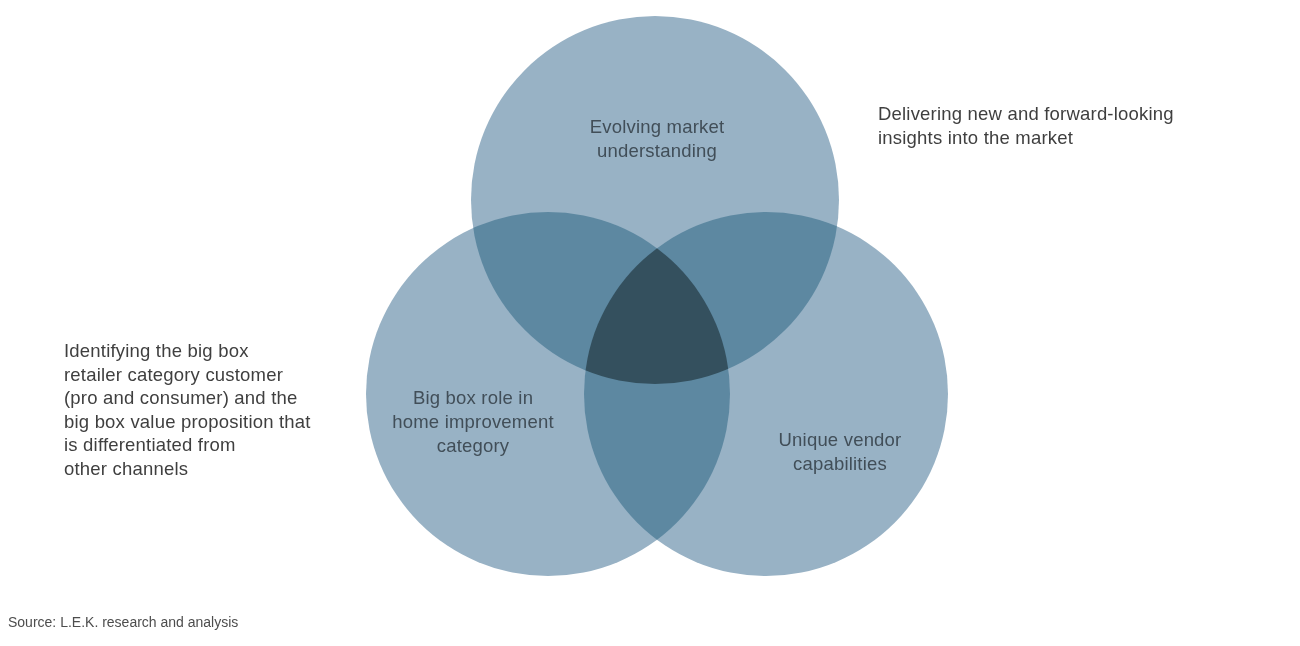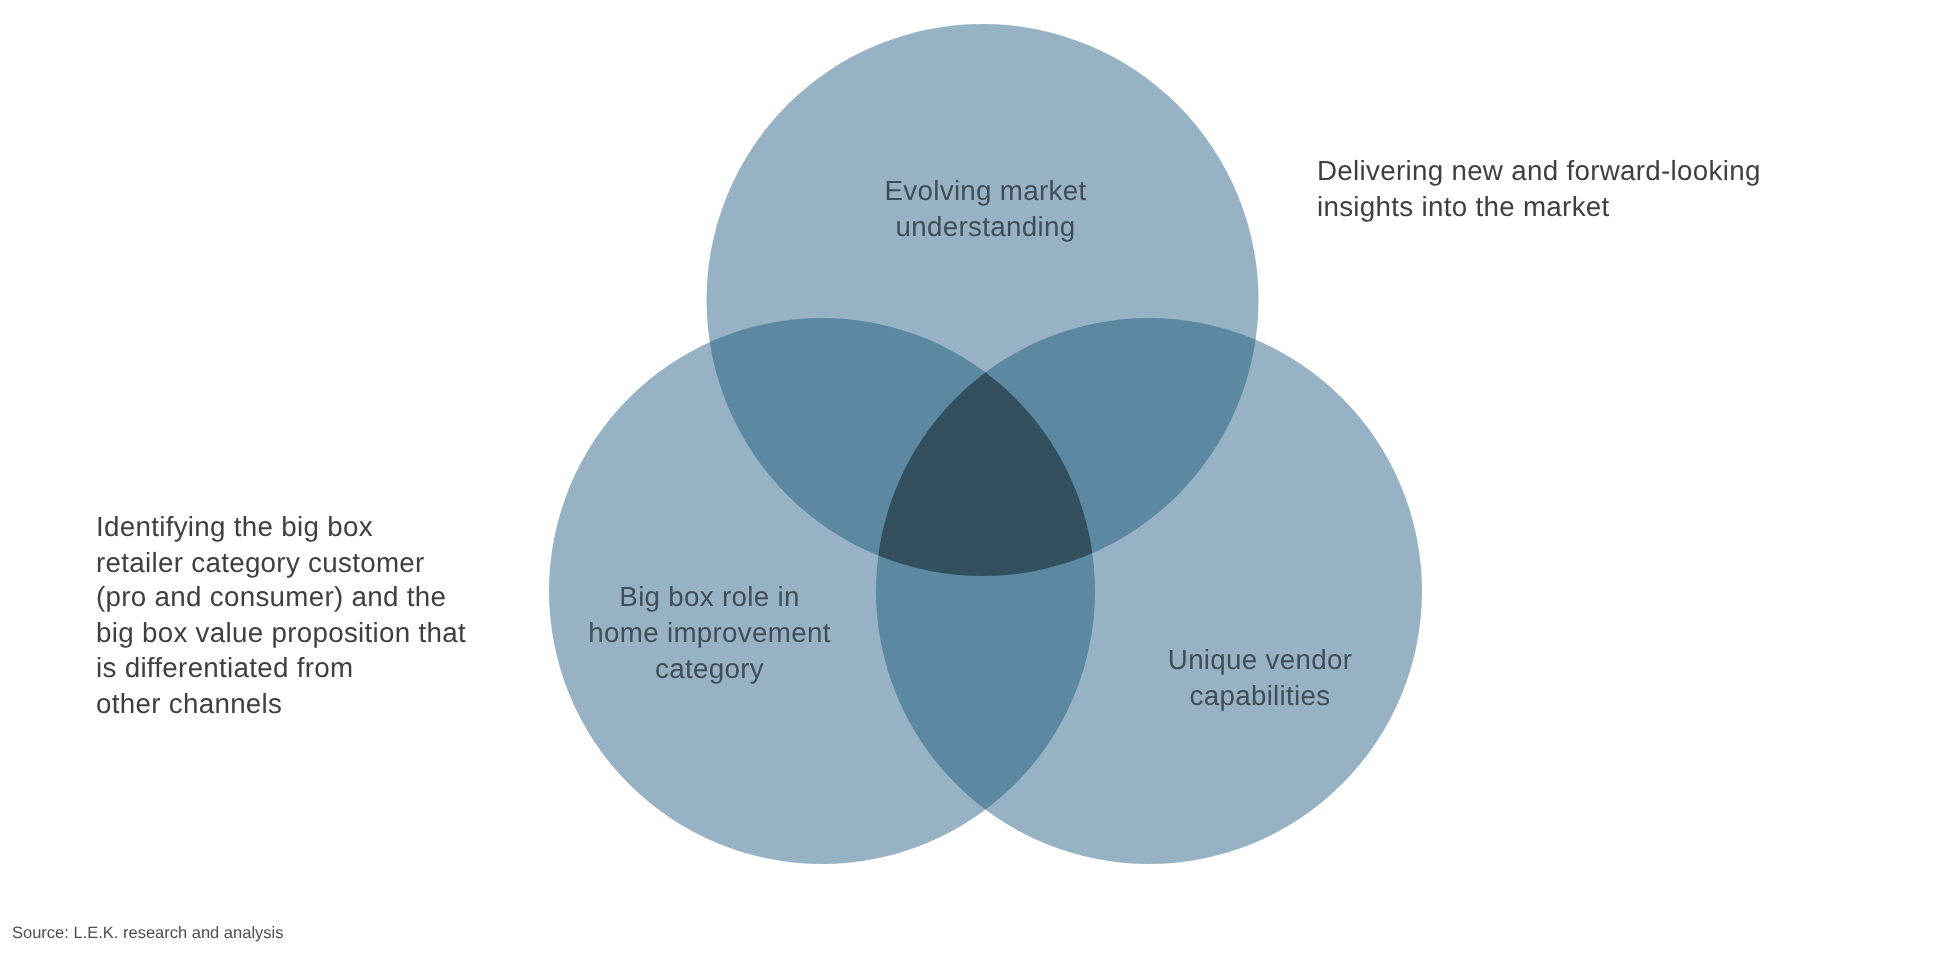--- a/index.html
+++ b/index.html
@@ -35,21 +35,21 @@
     white-space: pre;
     font-size: 18.5px;
     line-height: 23.5px;
     color: #3f3f3f;
     letter-spacing: 0.2px;
   }
   .source-note {
     position: absolute;
     left: 8px;
     top: 613px;
-    font-size: 11px;
+    font-size: 14px;
     line-height: 18px;
     color: #4d4d4d;
     white-space: pre;
   }
 </style>
 </head>
 <body>
 
 <div class="canvas">
 

